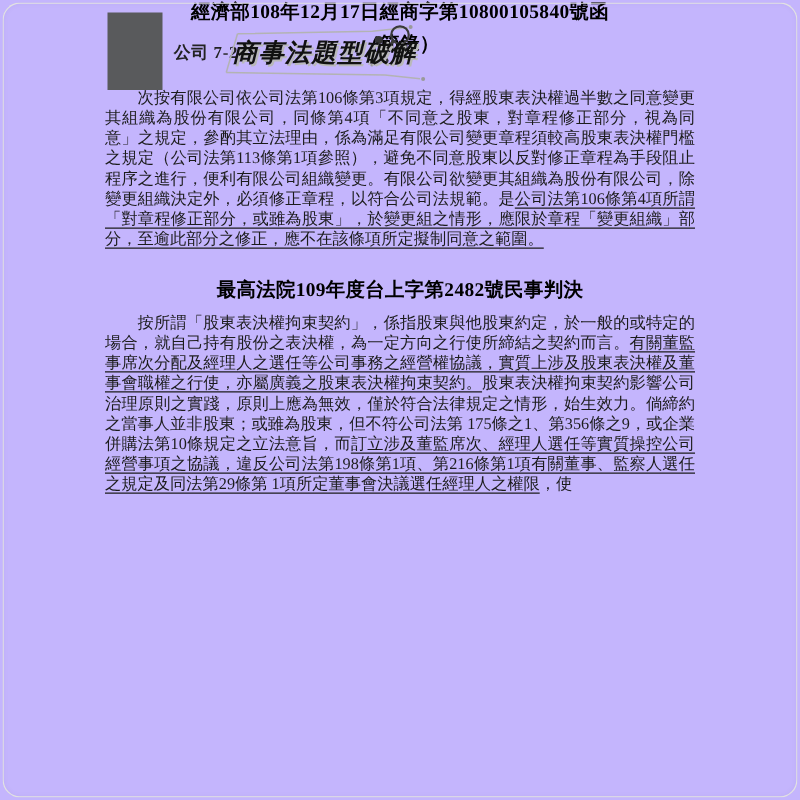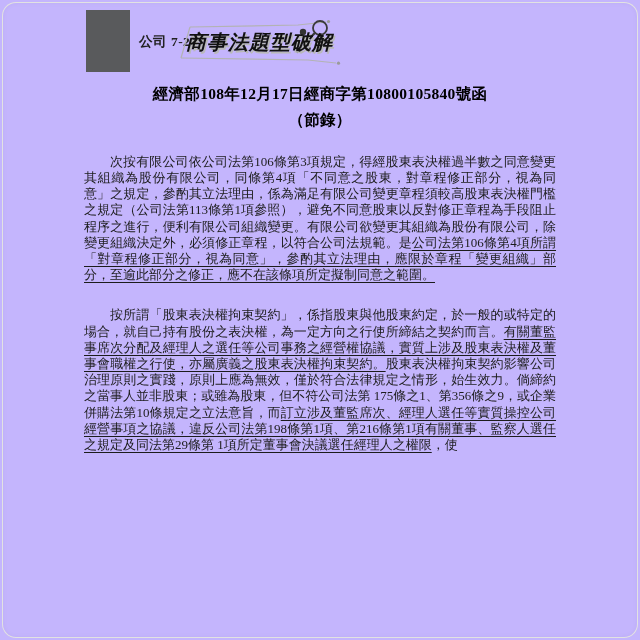--- a/index.html
+++ b/index.html
@@ -20,21 +20,21 @@
     letter-spacing:0.5px;white-space:nowrap;
   }
   .banner{position:absolute;left:176px;top:14px;width:190px;height:54px;}
   .banner svg{position:absolute;left:0;top:0;}
   .banner-title{
     position:absolute;left:10px;top:15px;font-size:20px;font-weight:bold;font-style:italic;
     letter-spacing:1px;color:#111;white-space:nowrap;
     text-shadow:1.5px 1.5px 0 #b9b9b9;
   }
   
-  .doc{width:472px;margin:0 auto;padding-top:84px;}
+  .doc{width:472px;margin:0 auto;}
   .sec-heading{
     text-align:center;font-weight:bold;color:#000;font-size:15.5px;line-height:1.25;
     margin:0 0 7px 0;letter-spacing:0.3px;
   }
   .sec-heading.sub{margin-top:0;text-align:center;}
   .sec{margin-bottom:14px;}
   .sec + .sec{margin-top:24px;}
   .para{
     font-size:13px;line-height:16.2px;text-align:justify;word-break:break-all;
     text-indent:2em;margin:4px 0 0 0;color:#1c1c1c;
@@ -78,21 +78,22 @@
   </div>
 
   <div class="doc">
 
     <div class="sec">
       <div class="sec-heading">經濟部108年12月17日經商字第10800105840號函</div>
       <div class="sec-heading sub">（節錄）</div>
     </div>
 
     <div class="sec">
-      <p class="para"><span>次按有限公司依公司法第106條第3項規定，得經股東表決權過半數之同意變更其組織為股份有限公司，同條第4項「不同意之股東，對章程修正部分，視為同意」之規定，參酌其立法理由，係為滿足有限公司變更章程須較高股東表決權門檻之規定（公司法第113條第1項參照），避免不同意股東以反對修正章程為手段阻止程序之進行，便利有限公司組織變更。有限公司欲變更其組織為股份有限公司，除變更組織決定外，必須修正章程，以符合公司法規範。是</span><span class="u">公司法第106條第4項所謂「對章程修正部分，視為同意」，參酌其立法理由，應限於章程「變更組織」部分，至逾此部分之修正，應不在該條項所定擬制同意之範圍。</span></p>
+      <p class="para"><span>次按有限公司依公司法第106條第3項規定，得經股東表決權過半數之同意變更其組織為股份有限公司，同條第4項「不同意之股東，對章程修正部分，視為同意」之規定，參酌其立法理由，係為滿足有限公司變更章程須較高股東表決權門檻之規定（公司法第113條第1項參照），避免不同意股東以反對修正章程為手段阻止程序之進行，便利有限公司組織變更。有限公司欲變更其組織為股份有限公司，除變更組織決定外，必須修正章程，以符合公司法規範。是</span><span class="u">公司法第106條第4項所謂「對章程修正部分，或雖為股東」，於變更組之情形，應限於章程「變更組織」部分，至逾此部分之修正，應不在該條項所定擬制同意之範圍。</span></p>
     </div>
 
     <div class="sec">
+      <div class="sec-heading">最高法院109年度台上字第2482號民事判決</div>
       <p class="para"><span>按所謂「股東表決權拘束契約」，係指股東與他股東約定，於一般的或特定的場合，就自己持有股份之表決權，為一定方向之行使所締結之契約而言。</span><span class="u">有關董監事席次分配及經理人之選任等公司事務之經營權協議，實質上涉及股東表決權及董事會職權之行使，亦屬廣義之股東表決權拘束契約。</span><span>股東表決權拘束契約影響公司治理原則之實踐，原則上應為無效，僅於符合法律規定之情形，始生效力。倘締約之當事人並非股東；或雖為股東，但不符公司法第 175條之1、第356條之9，或企業併購法第10條規定之立法意旨，而</span><span class="u">訂立涉及董監席次、經理人選任等實質操控公司經營事項之協議，違反公司法第198條第1項、第216條第1項有關董事、監察人選任之規定及同法第29條第 1項所定董事會決議選任經理人之權限</span><span>，使</span></p>
     </div>
 
   </div>
 </div>
 
 </body></html>

